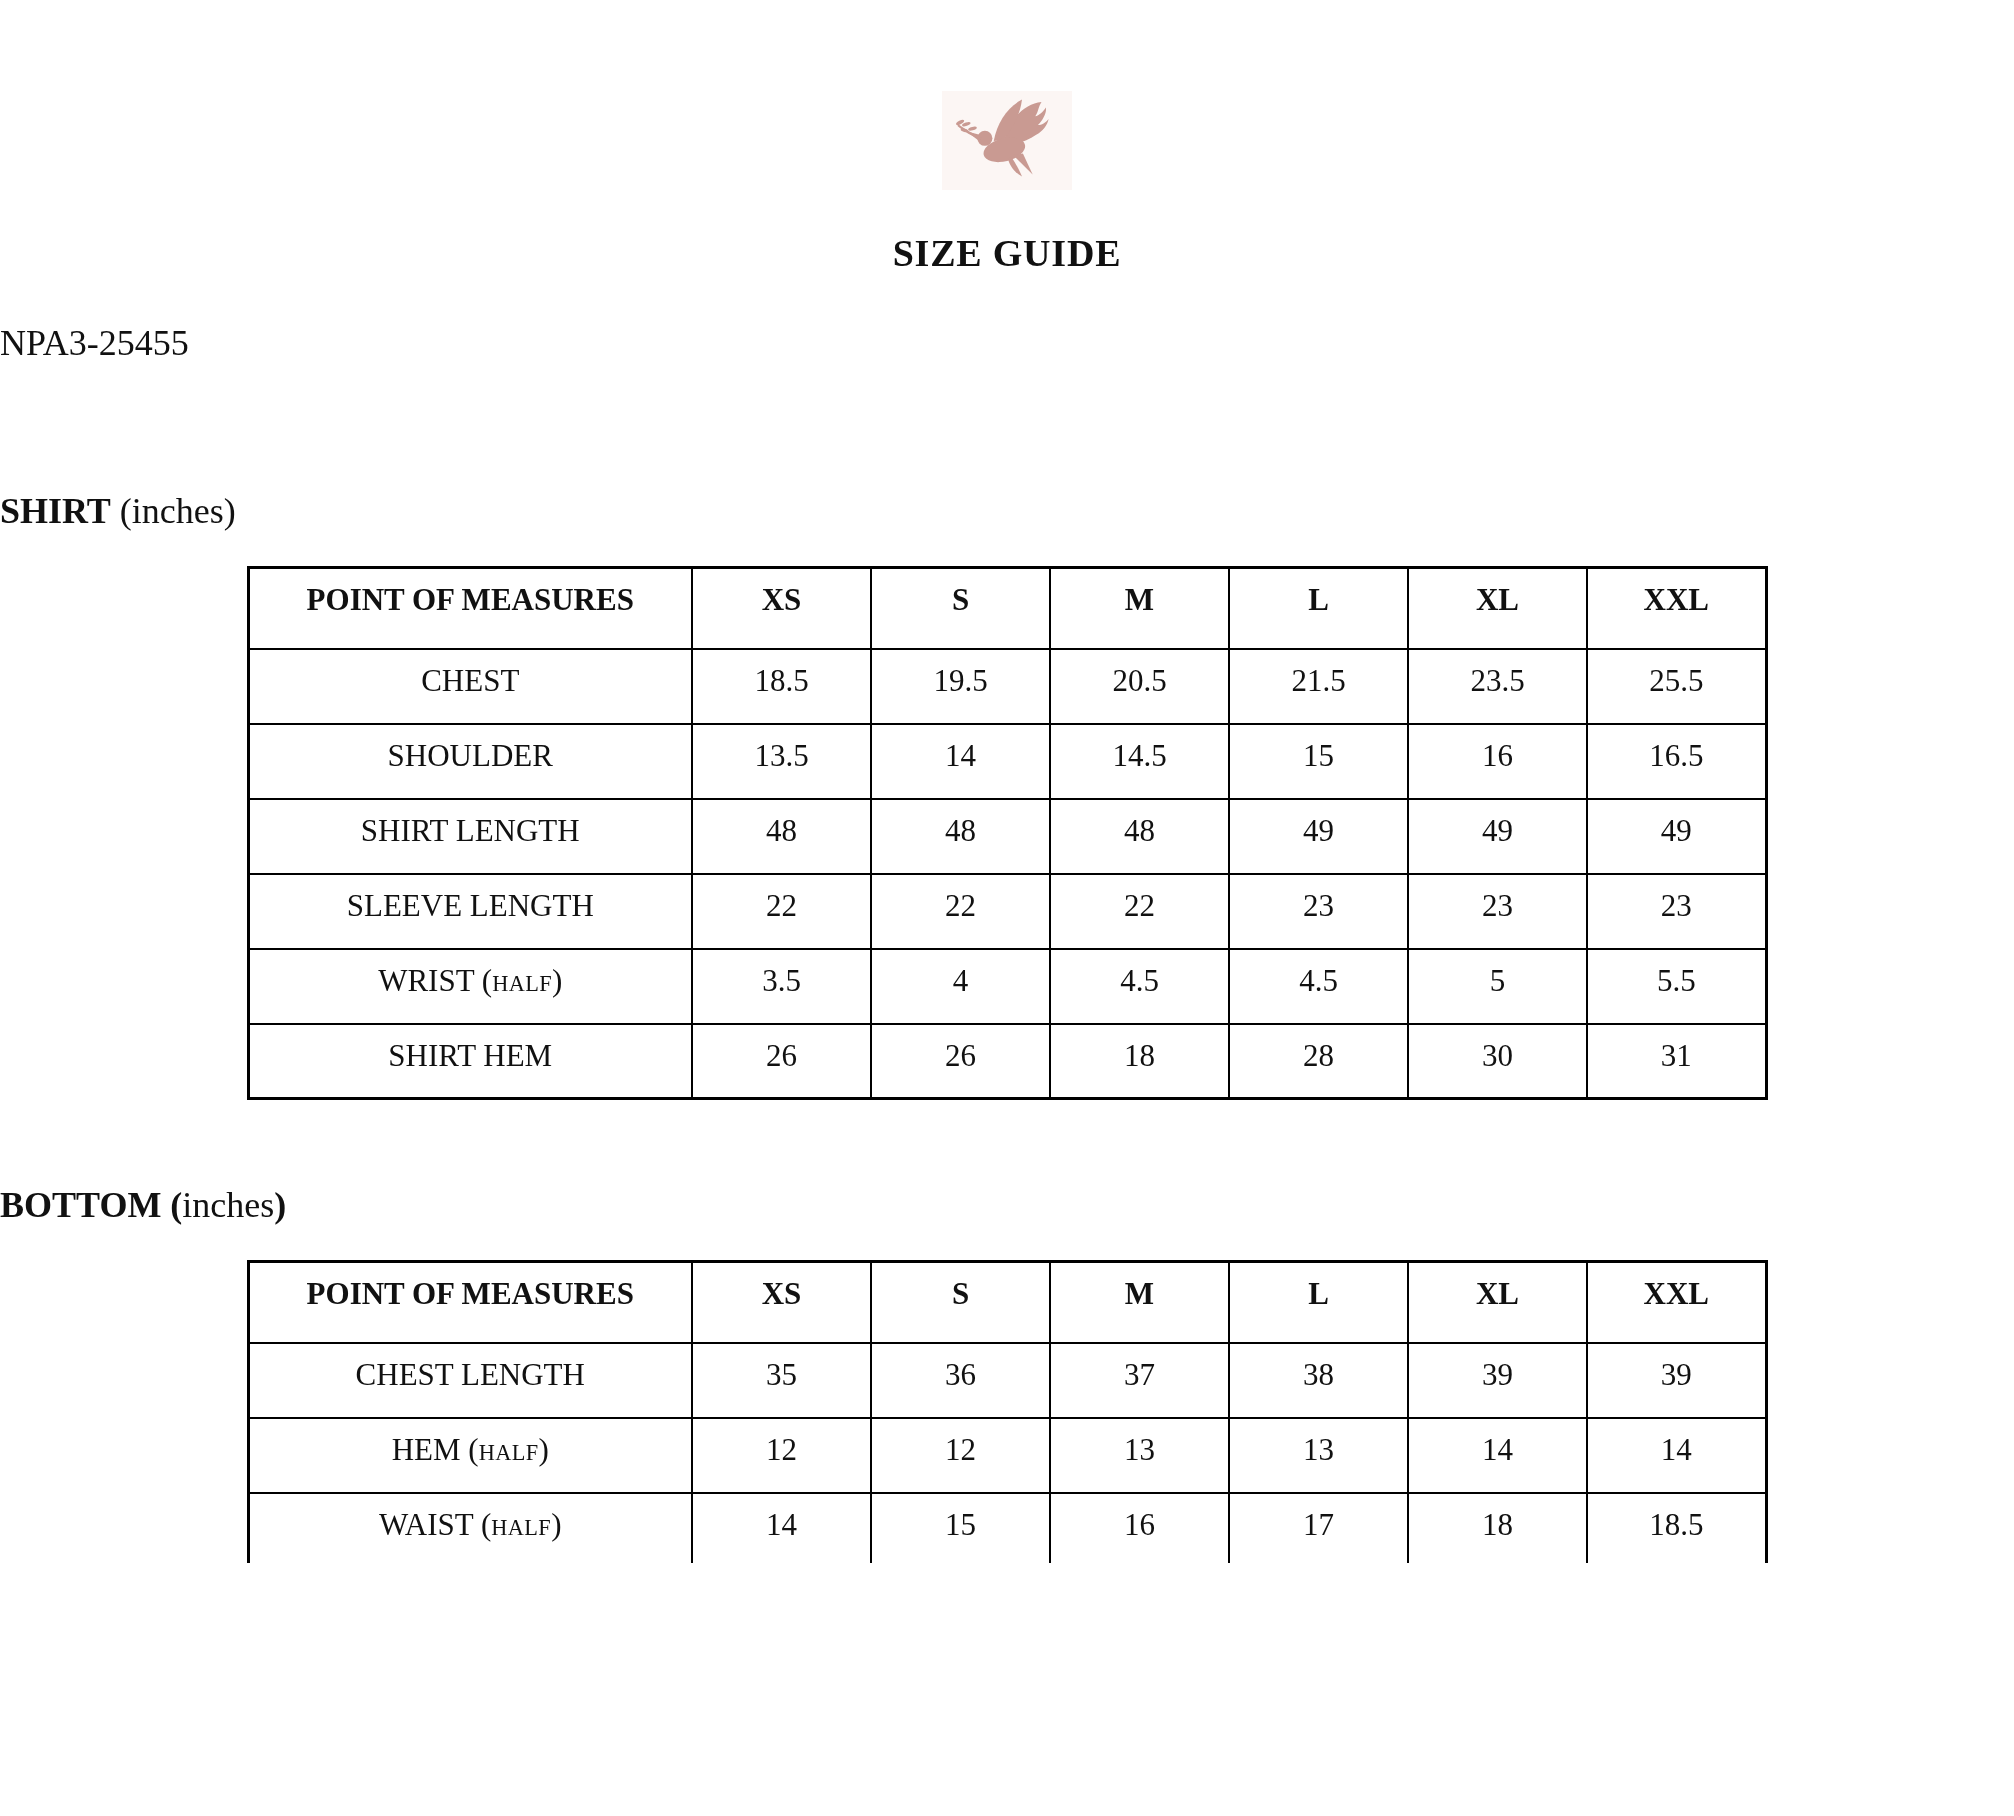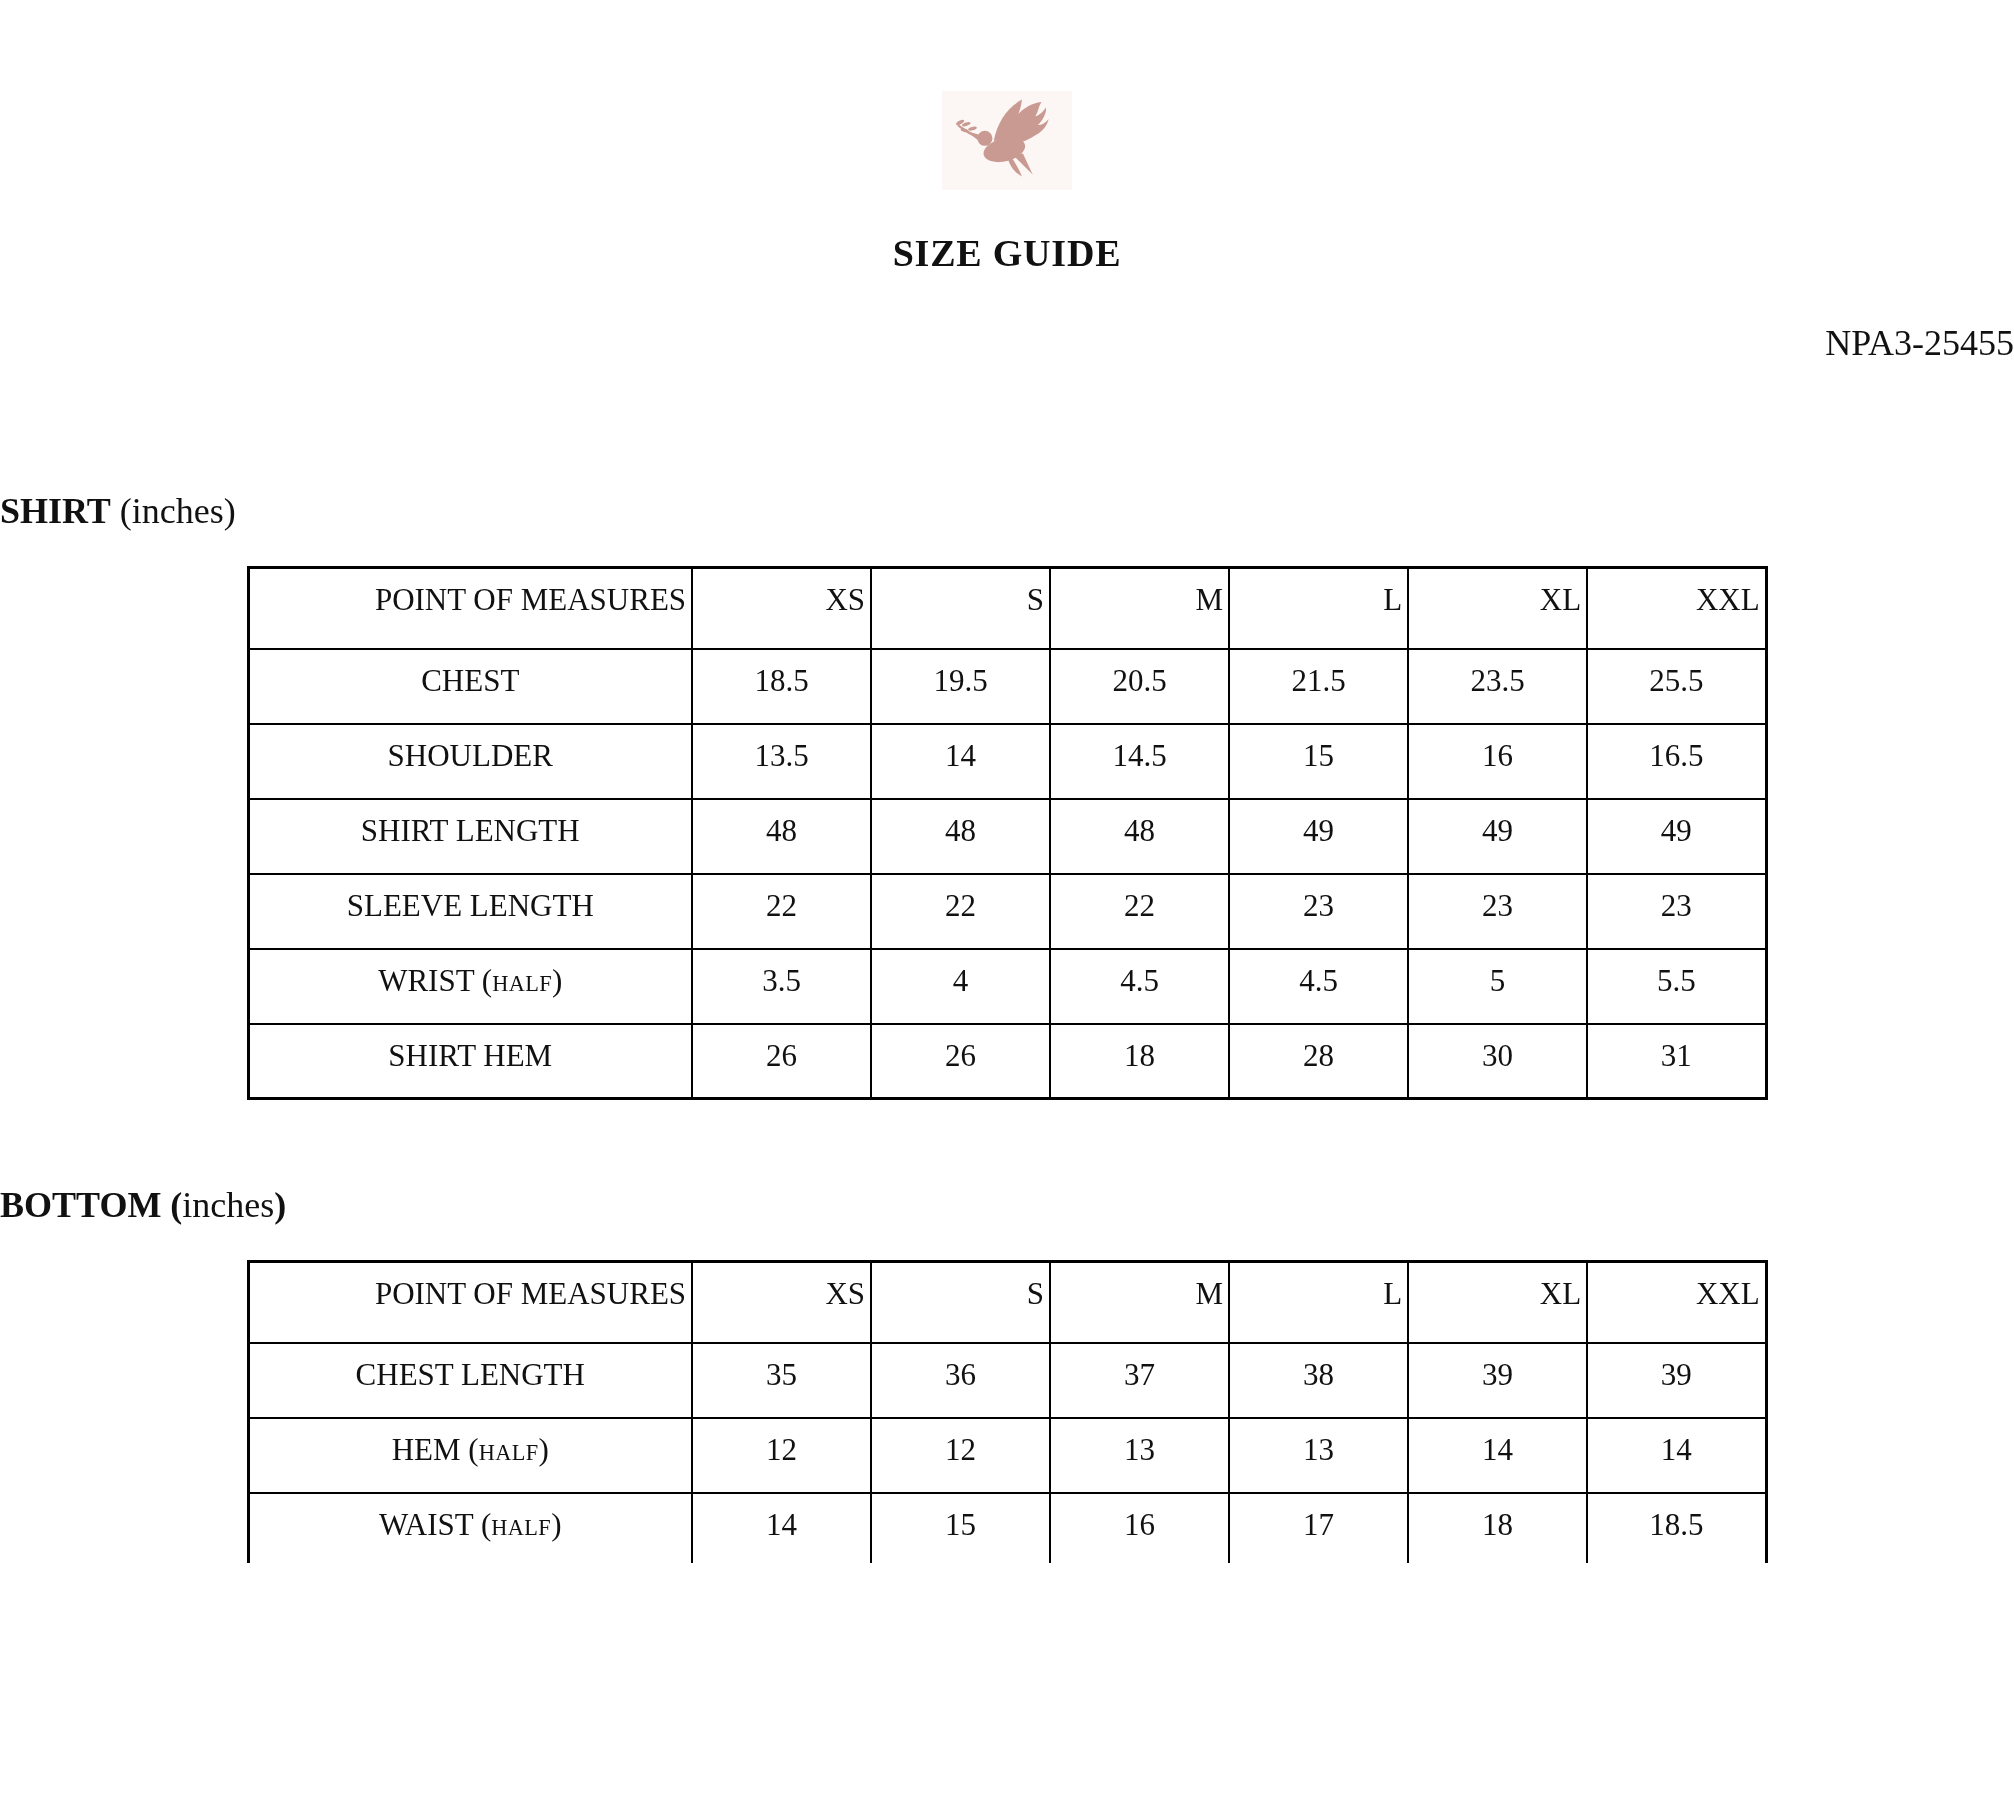--- a/index.html
+++ b/index.html
@@ -30,21 +30,21 @@
 
   .doc-title {
     margin-top: 41px;
     text-align: center;
     font-size: 38px;
     font-weight: bold;
     letter-spacing: 0.8px;
   }
   .doc-code {
     margin-top: 47px;
-    text-align: right;
+    text-align: left;
     font-size: 36px;
     font-weight: normal;
   }
 
   
   .section-title {
     text-align: left;
     font-size: 36px;
     font-weight: normal;
     margin: 0;
@@ -66,23 +66,22 @@
     border: 2.4px solid #000000;
     text-align: center;
     vertical-align: top;
     padding: 13px 4.9px 4.9px 4.9px;
     box-sizing: border-box;
     font-size: 31px;
     line-height: 1.15;
     background: #ffffff;
   }
   table.size-table thead th {
-    font-weight: normal;
+    font-weight: bold;
     height: 81px;
-    text-align: right;
   }
   table.size-table tbody td {
     font-weight: normal;
     height: 75px;
   }
   .sc { font-size: 0.72em; letter-spacing: 0.4px; }
 </style>
 </head>
 <body>
 

